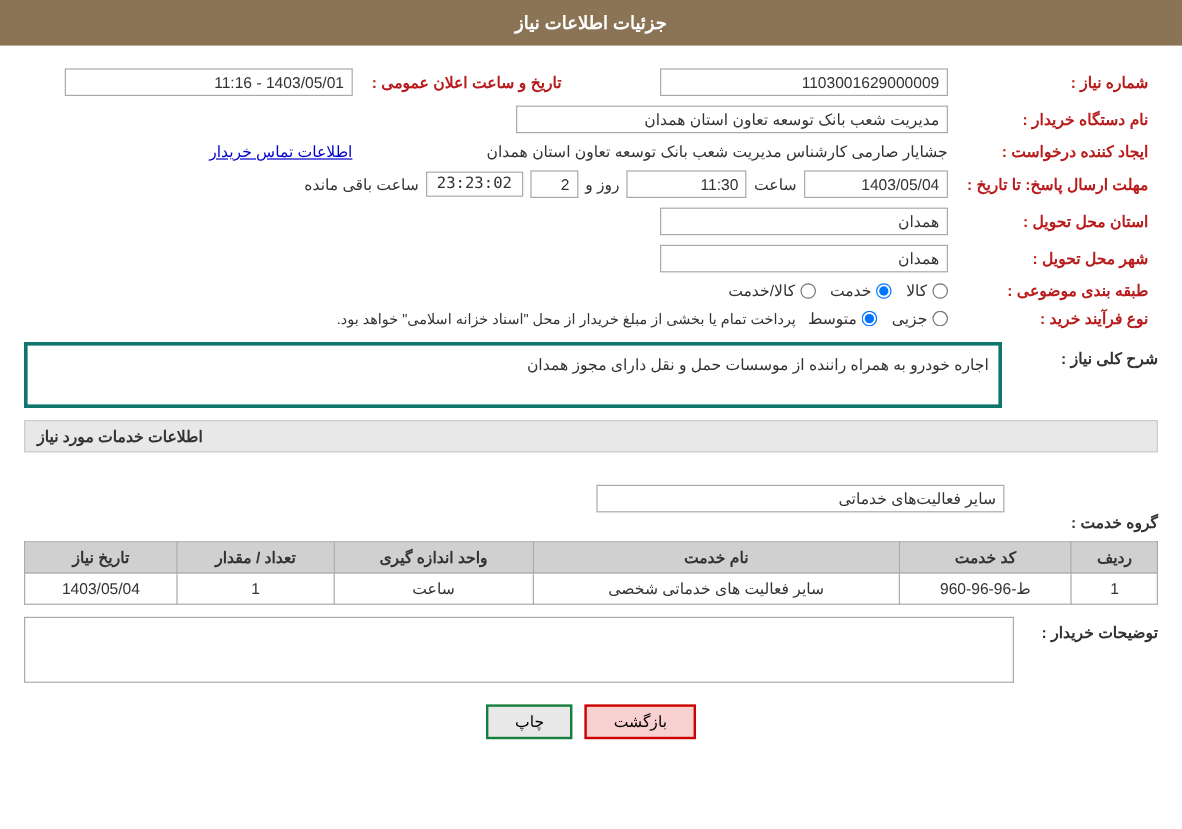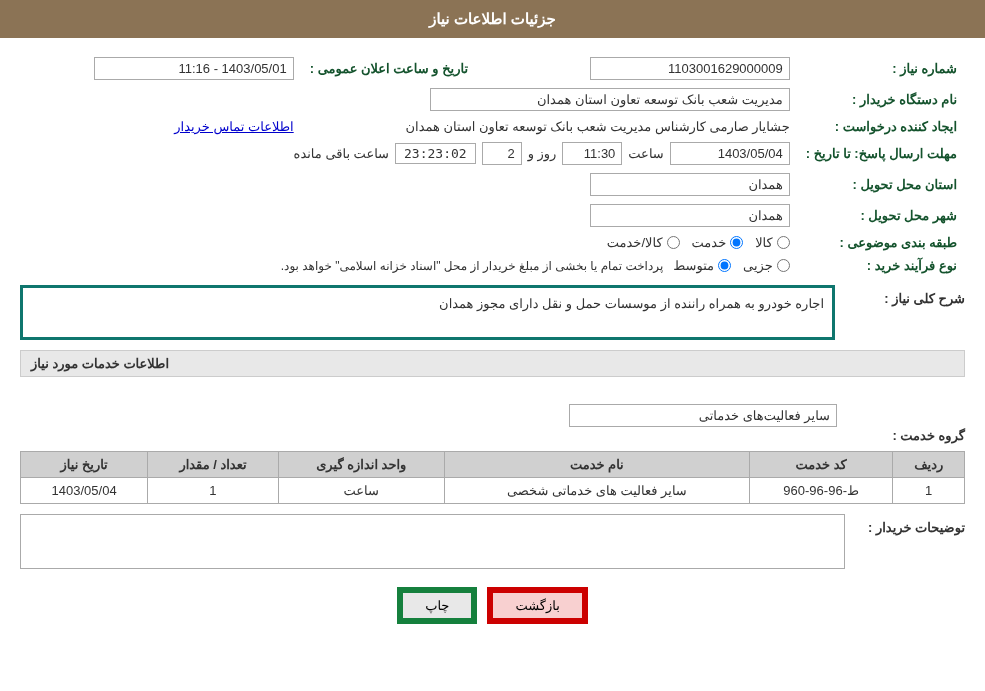--- a/index.html
+++ b/index.html
@@ -39,44 +39,44 @@
     .info-table {
       width: 100%;
       border-collapse: collapse;
       margin-bottom: 8px;
     }
     .info-table td {
       padding: 4px 8px;
       vertical-align: middle;
     }
     .label-cell {
-      color: #14532d;
+      color: #b91c1c;
       font-weight: bold;
       white-space: nowrap;
       text-align: right;
       width: 130px;
     }
     .value-cell {
       text-align: right;
     }
     .input-box {
       border: 1px solid #aaa;
       background: #fff;
       padding: 3px 6px;
       min-height: 22px;
       display: inline-block;
     }
     .input-medium {
-      width: 200px;
+      width: 240px;
     }
     .input-small {
       width: 120px;
     }
     .input-xsmall {
-      width: 60px;
+      width: 100px;
       padding-left: 28px;
     }
     .link-blue {
       color: #0000cc;
       text-decoration: underline;
       cursor: pointer;
     }
     .radio-group {
       display: flex;
       gap: 12px;
@@ -137,21 +137,21 @@
     }
     .btn-group {
       display: flex;
       justify-content: center;
       gap: 10px;
       margin-top: 15px;
       margin-bottom: 15px;
     }
     .btn {
       padding: 5px 22px;
-      border: 6px solid #15803d;
+      border: 2px solid #15803d;
       cursor: pointer;
       font-family: Tahoma, Arial, sans-serif;
       font-size: 13px;
       background: #e8e8e8;
     }
     .btn-print {
       background: #e8e8e8;
     }
     .btn-back {
       background: #f8d0d0;
@@ -291,21 +291,21 @@
         <div class="dotted-border-box">
           <span>اجاره خودرو به همراه راننده از موسسات حمل و نقل دارای مجوز همدان</span>
         </div>
       </div>
     </div>
 
     <div class="section-title">اطلاعات خدمات مورد نیاز</div>
 
     <div class="group-row" style="margin-bottom:8px;">
       <span style="font-weight:bold; min-width:120px;margin-top:41px;">گروه خدمت :</span>
-      <span class="input-box" style="width:268px;">سایر فعالیت‌های خدماتی</span>
+      <span class="input-box" style="width:340px;">سایر فعالیت‌های خدماتی</span>
     </div>
 
     <table class="services-table">
       <thead>
         <tr>
           <th>ردیف</th>
           <th>کد خدمت</th>
           <th>نام خدمت</th>
           <th>واحد اندازه گیری</th>
           <th>تعداد / مقدار</th>

